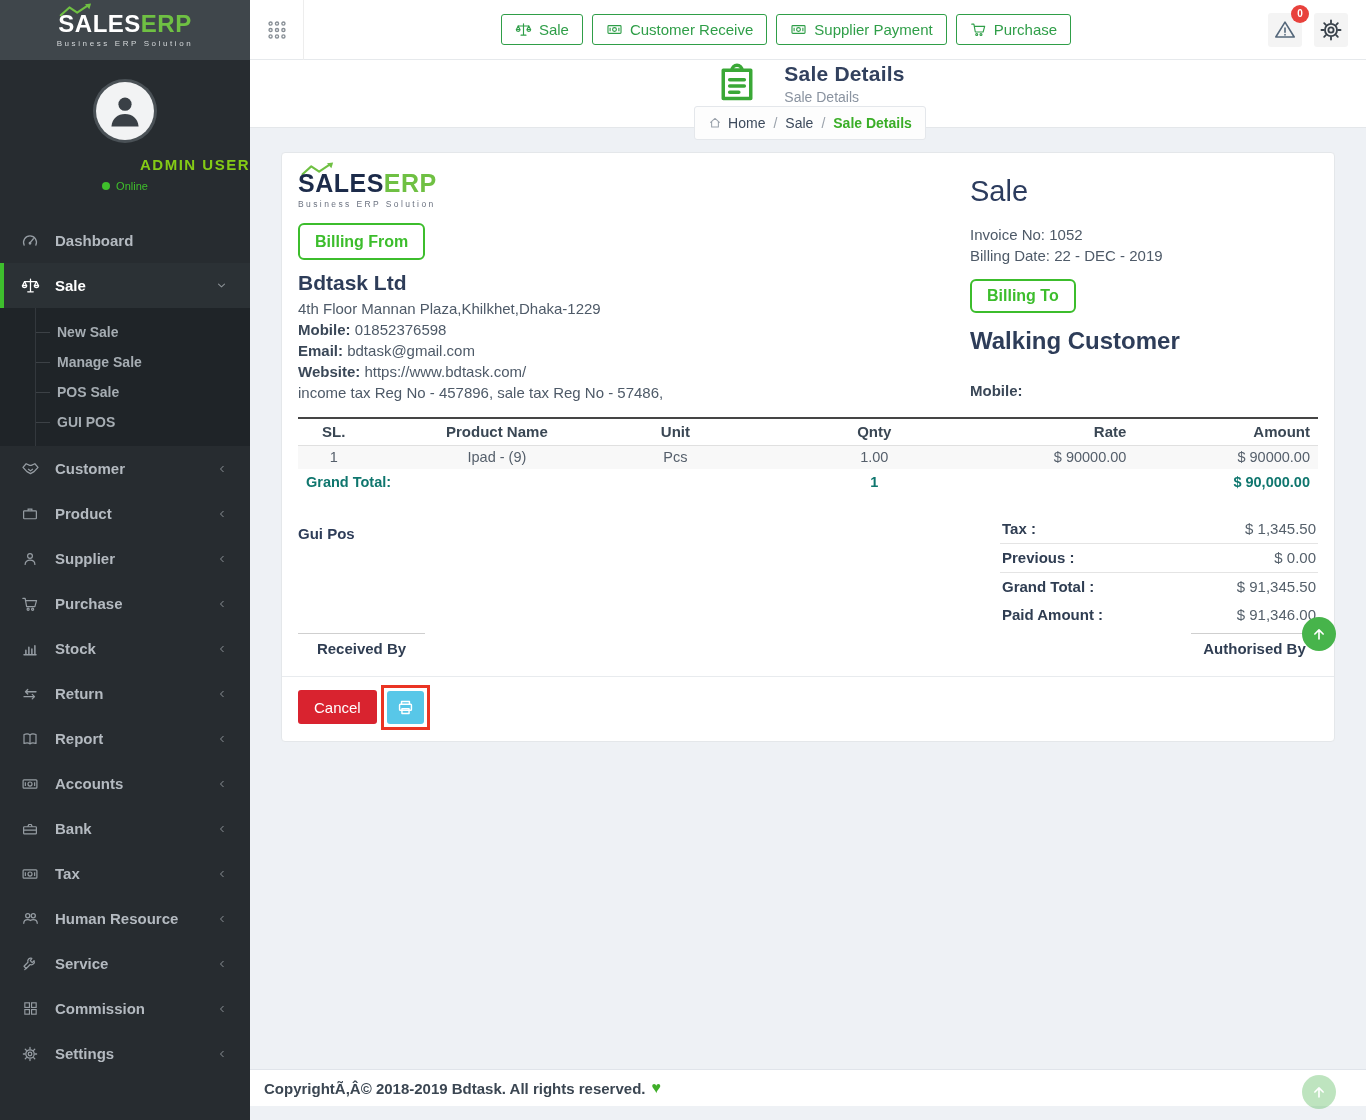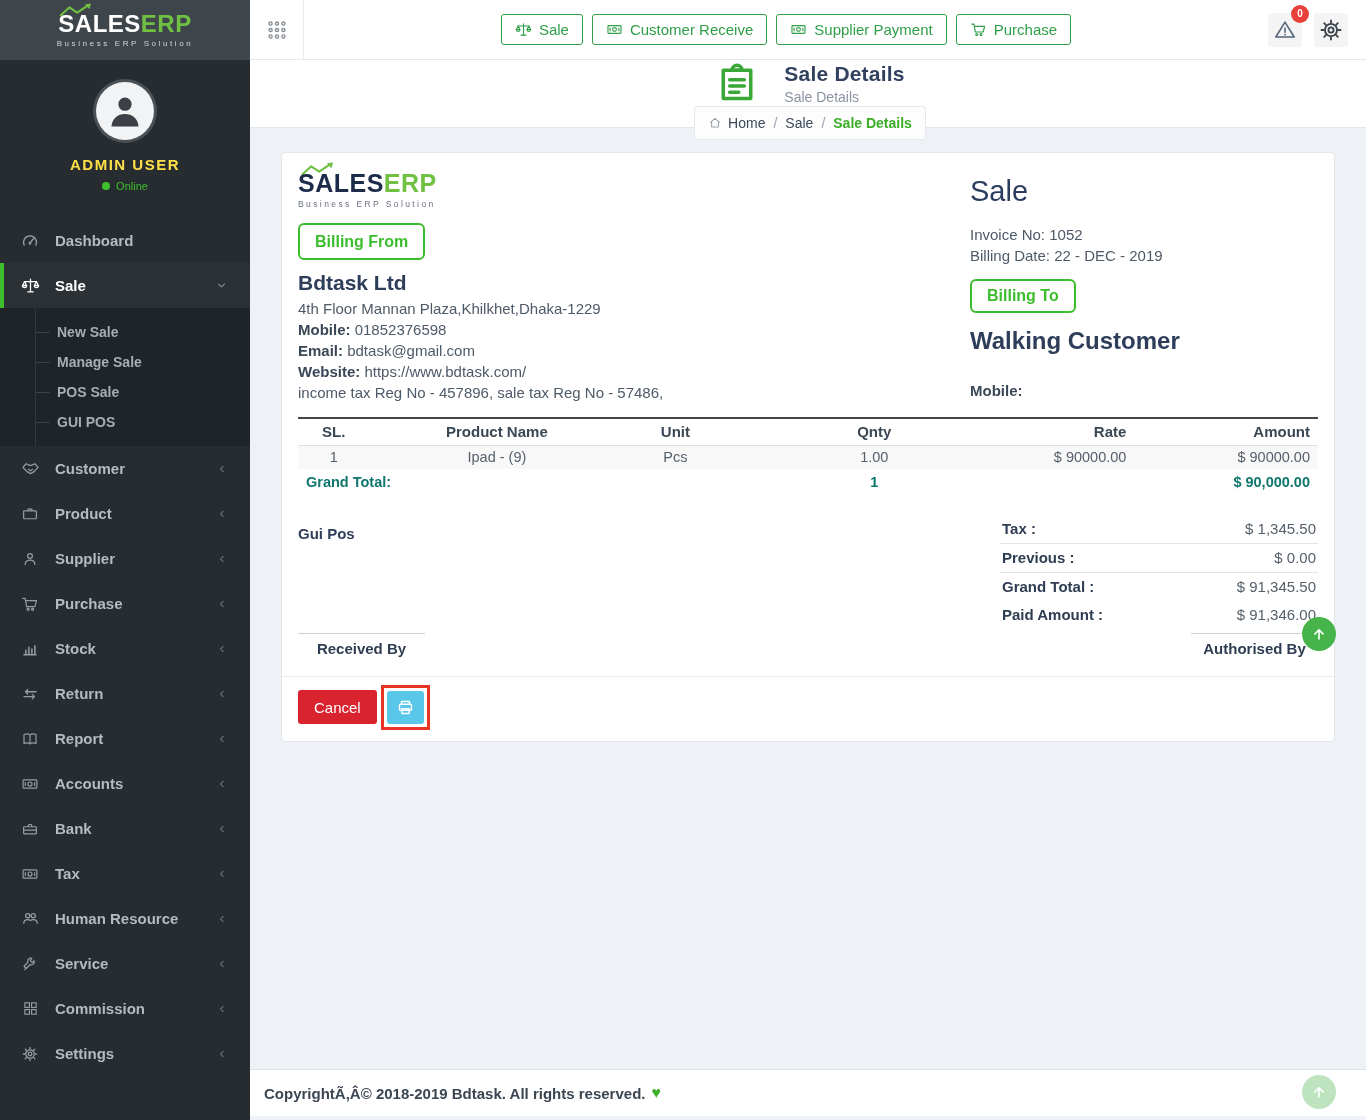--- a/index.html
+++ b/index.html
@@ -12,21 +12,21 @@
   .sidebar { width:250px; min-width:250px; background:#272c30; height:1120px; }
   .sidebar-logo { height:60px; background:#3f464b; display:flex; align-items:center; justify-content:center; }
   .logo { position:relative; text-align:center; line-height:1; }
   .logo .lrow { font-weight:bold; font-size:24px; letter-spacing:.5px; position:relative; }
   .logo .l1 { color:#ffffff; }
   .logo .l2 { color:#6fc043; }
   .logo .logo-arrow { position:absolute; top:-9px; left:2px; }
   .logo .logo-tag { font-size:8px; letter-spacing:2.6px; color:#d4d8da; margin-top:4px; }
   .profile { text-align:center; padding:22px 0 18px; }
   .avatar { width:58px; height:58px; border-radius:50%; background:#f2f3f4; margin:0 auto; display:flex; align-items:center; justify-content:center; box-shadow:0 0 0 3px #4a5156; overflow:hidden; }
-  .uname { margin-top:16px; color:#fde047; font-weight:bold; font-size:15px; letter-spacing:1.5px; }
+  .uname { margin-top:16px; color:#84cc16; font-weight:bold; font-size:15px; letter-spacing:1.5px;text-align:right; }
   .ustatus { margin-top:7px; font-size:11px; color:#3fbf2b; display:flex; align-items:center; justify-content:center; gap:6px; }
   .udot { width:8px; height:8px; border-radius:50%; background:#3fbf2b; display:inline-block; }
   .nav { margin-top:8px; }
   .nav-item { display:flex; align-items:center; height:45px; padding:0 20px; color:#b4bac0; font-size:15px; font-weight:bold; cursor:pointer; text-decoration:none; position:relative; }
   .nav-item .nicon { width:20px; color:#969da3; display:inline-flex; justify-content:center; }
   .nav-item .nlabel { margin-left:15px; flex:1; }
   .nav-item .chev { color:#8b9196; display:inline-flex; margin-right:2px; }
   .nav-item.active { border-left:4px solid #3ebe2d; padding-left:16px; color:#ffffff; background:#2b3135; }
   .nav-item.active .nicon { color:#ffffff; }
   .submenu { background:#1f2428; padding:9px 0; position:relative; }
@@ -96,21 +96,21 @@
 
   .inv-actions { border-top:1px solid #e8ebee; margin:0 -16px; padding:8px 16px 11px; display:flex; align-items:center; }
   .btn-cancel { background:#d9232f; color:#fff; border:none; border-radius:3px; height:34px; padding:0 16px; font-size:15px; font-family:inherit; cursor:pointer; }
   .print-annotation { display:inline-flex; border:3px solid #ea3423; padding:3px; margin-left:4px; }
   .btn-print { background:#58c7e8; color:#fff; border:none; border-radius:3px; width:37px; height:33px; display:flex; align-items:center; justify-content:center; cursor:pointer; }
 
   .scroll-top { position:absolute; width:34px; height:34px; border-radius:50%; background:#47b44b; color:#fff; display:flex; align-items:center; justify-content:center; cursor:pointer; border:none; }
   .scroll-top.solid { top:617px; right:30px; }
   .scroll-top.faded { top:1075px; right:30px; opacity:.35; }
 
-  .footer { height:47px; background:#ffffff; border-top:1px solid #e0e4ea; display:flex; align-items:center; padding:0 14px; font-size:15px; font-weight:bold; color:#3b4652; gap:6px; }
+  .footer { height:37px; background:#ffffff; border-top:1px solid #e0e4ea; display:flex; align-items:center; padding:0 14px; font-size:15px; font-weight:bold; color:#3b4652; gap:6px; }
   .heart { color:#3fae29; font-size:16px; }
 </style>
 </head>
 <body>
 
 <svg width="0" height="0" style="position:absolute">
   <defs>
     <symbol id="sym-dots9" viewBox="0 0 24 24">
         <g fill="none" stroke="currentColor" stroke-width="1.5">
       <circle cx="5" cy="5" r="1.7"></circle>

